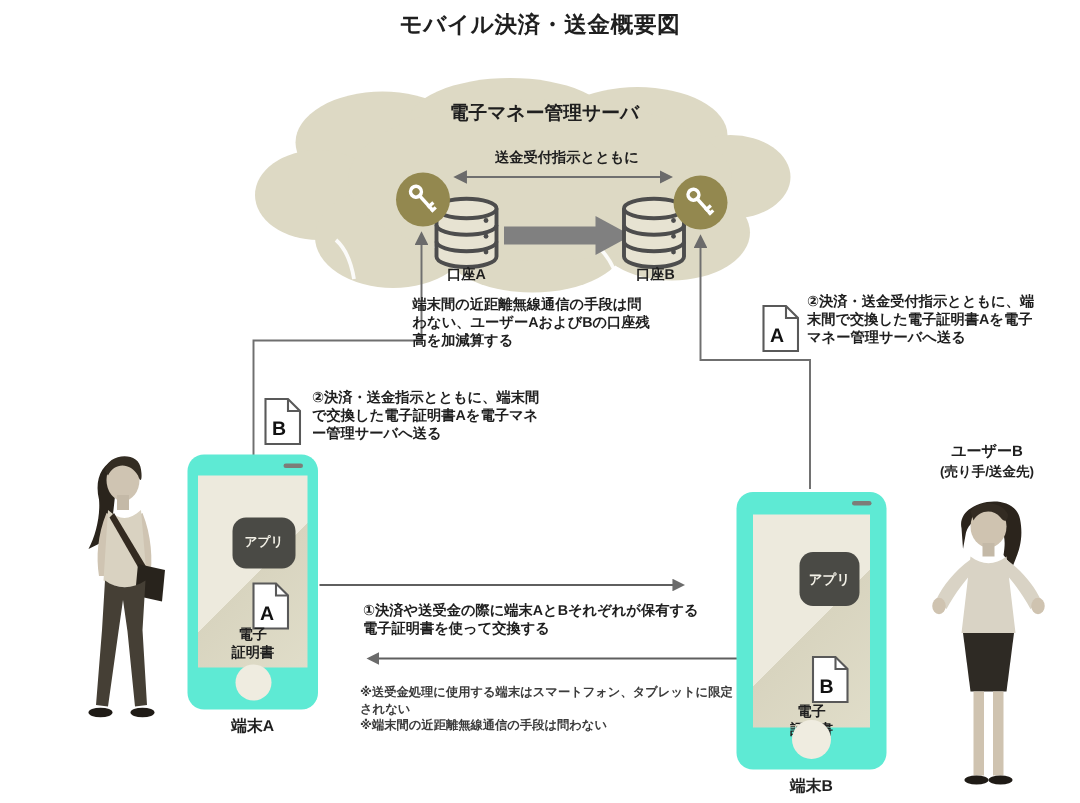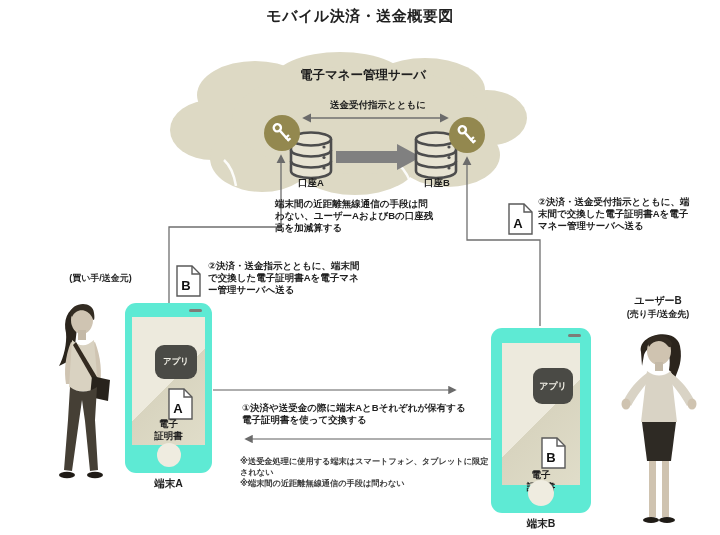--- a/index.html
+++ b/index.html
@@ -196,21 +196,20 @@
 <div id="acct-b" class="abs jp acct">口座B</div>
 
 <div id="step4" class="abs jp step">端末間の近距離無線通信の手段は問わない、ユーザーAおよびBの口座残高を加減算する</div>
 <div id="step2r" class="abs jp step">②決済・送金受付指示とともに、端末間で交換した電子証明書Aを電子マネー管理サーバへ送る</div>
 <div id="step2l" class="abs jp step">②決済・送金指示とともに、端末間で交換した電子証明書Aを電子マネー管理サーバへ送る</div>
 <div id="step1" class="abs jp step">①決済や送受金の際に端末AとBそれぞれが保有する電子証明書を使って交換する</div>
 <div id="note1" class="abs jp note">※送受金処理に使用する端末はスマートフォン、タブレットに限定されない</div>
 <div id="note2" class="abs jp note">※端末間の近距離無線通信の手段は問わない</div>
 
 <div id="user-a-label" class="abs user-label">
-  <div class="user-role jp">(買い手/送金元)</div>
 </div>
 <div id="user-b-label" class="abs user-label">
   <div class="user-name jp">ユーザーB</div>
   <div class="user-role jp">(売り手/送金先)</div>
 </div>
 
 <div id="doc-b-left" class="abs doc">
   <svg width="25" height="32" viewBox="0 0 25 32">
     <path d="M1,1 H16 L24,9 V31 H1 Z" fill="#ffffff" stroke="#595959" stroke-width="1.4"></path>
     <path d="M16,1 V9 H24" fill="none" stroke="#595959" stroke-width="1.4"></path>

